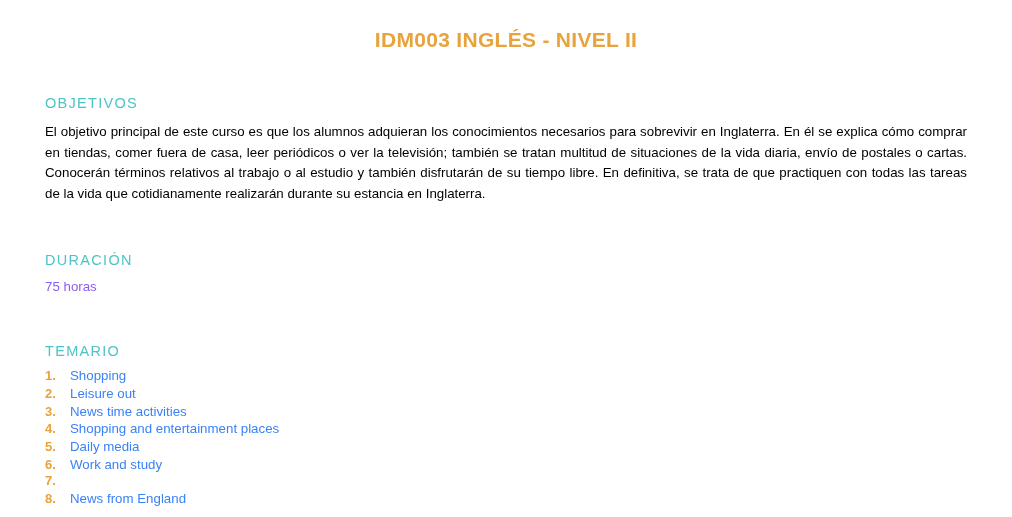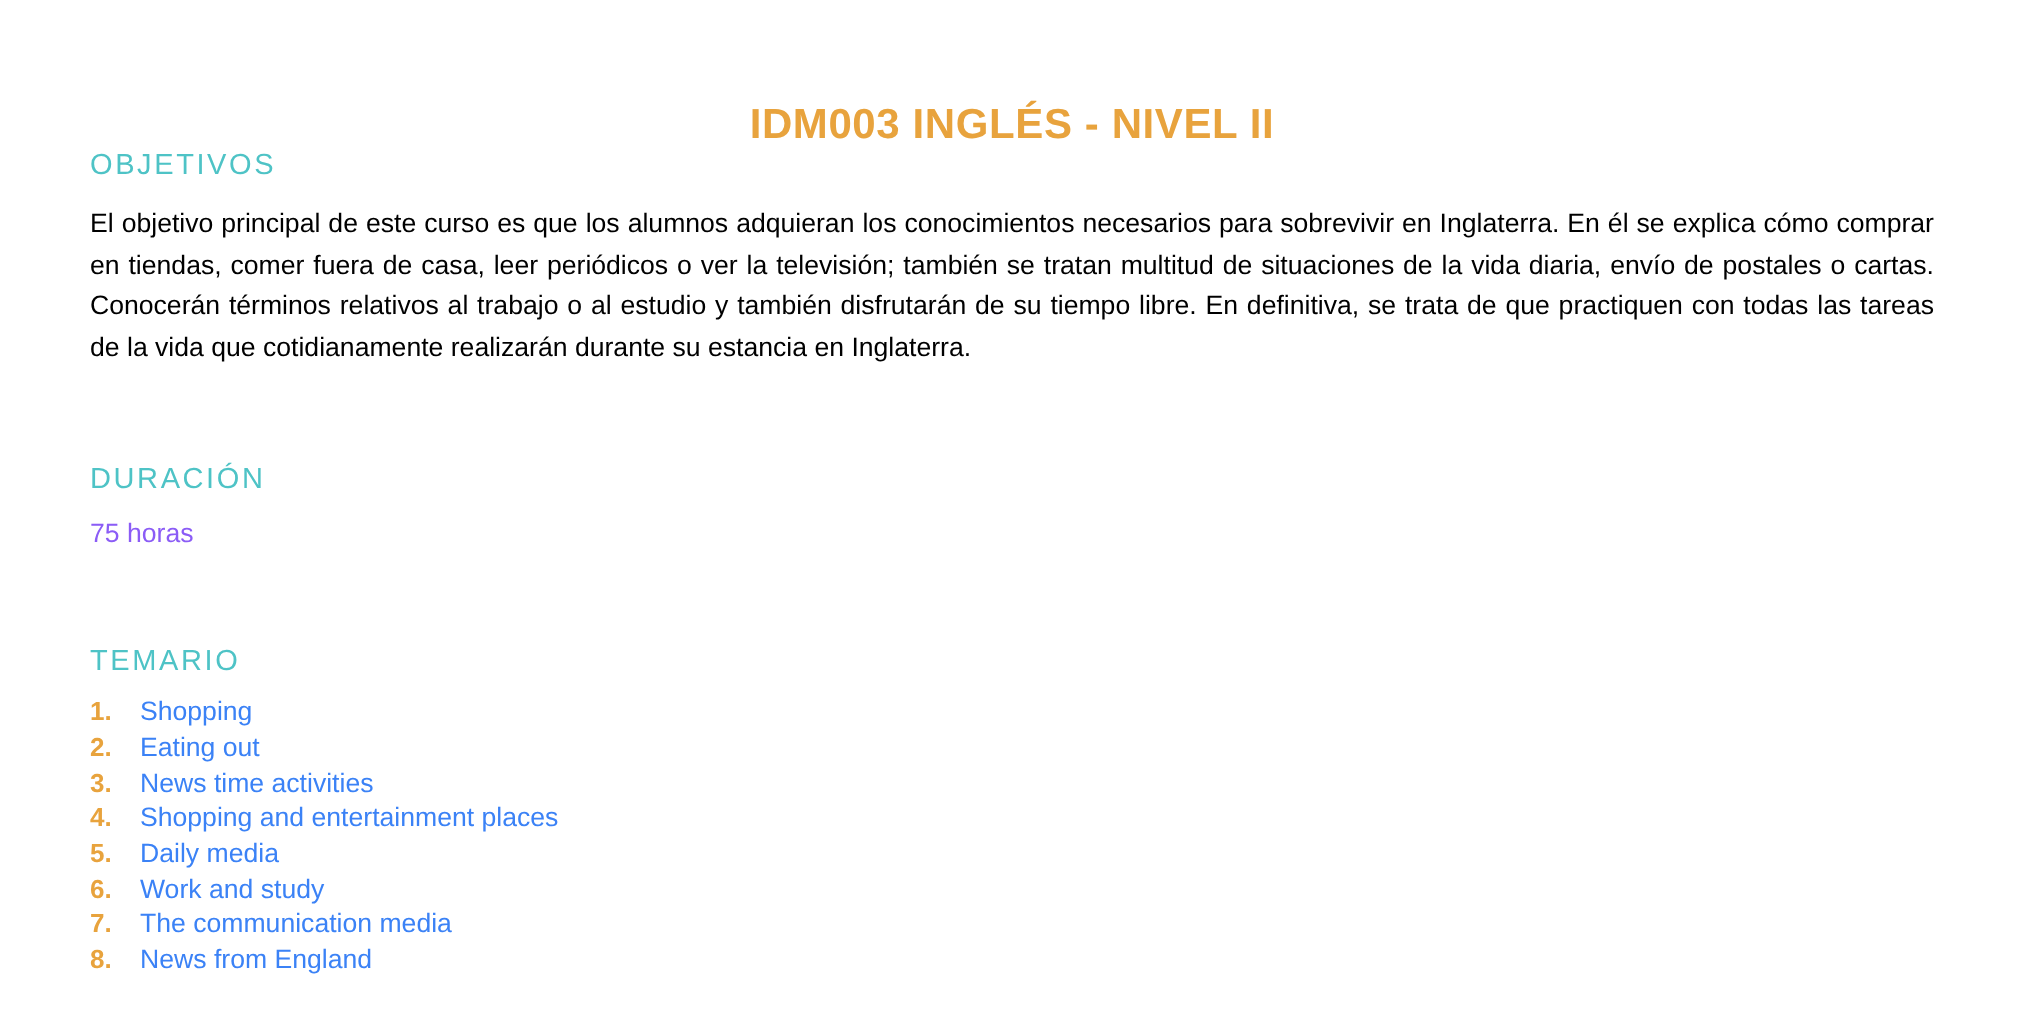--- a/index.html
+++ b/index.html
@@ -20,37 +20,38 @@
     height: 517px;
     box-sizing: border-box;
   }
   .course-title {
     text-align: center;
     color: #e8a33d;
     font-size: 21px;
     font-weight: bold;
     letter-spacing: 0.3px;
     margin: 0;
-    padding-top: 51px;
+    padding-top: 28px;
   }
   .content {
     padding: 0 45px 0 45px;
   }
   .section {
     margin-top: 0;
   }
   .section-heading {
     color: #4ec3c6;
     font-size: 14.5px;
     font-weight: normal;
     letter-spacing: 1.3px;
     margin: 0;
     padding: 0;
   }
   .sec-objetivos {
+    margin-top: 43px;
   }
   .sec-duracion {
     margin-top: 48px;
   }
   .sec-temario {
     margin-top: 49px;
   }
   .body-text {
     font-size: 13.3px;
     line-height: 1.55;
@@ -109,41 +110,40 @@
 
     <div class="section sec-temario">
       <h2 class="section-heading">TEMARIO</h2>
       <ol class="topic-list">
         <li class="topic-item">
           <span class="topic-num">1.</span>
           <span class="topic-label">Shopping</span>
         </li>
         <li class="topic-item">
           <span class="topic-num">2.</span>
-          <span class="topic-label">Eating out</span>
+          <span class="topic-label">Leisure out</span>
         </li>
         <li class="topic-item">
           <span class="topic-num">3.</span>
           <span class="topic-label">News time activities</span>
         </li>
         <li class="topic-item">
           <span class="topic-num">4.</span>
           <span class="topic-label">Shopping and entertainment places</span>
         </li>
         <li class="topic-item">
           <span class="topic-num">5.</span>
           <span class="topic-label">Daily media</span>
         </li>
         <li class="topic-item">
           <span class="topic-num">6.</span>
           <span class="topic-label">Work and study</span>
         </li>
         <li class="topic-item">
           <span class="topic-num">7.</span>
-          <span class="topic-label">The communication media</span>
         </li>
         <li class="topic-item">
           <span class="topic-num">8.</span>
           <span class="topic-label">News from England</span>
         </li>
       </ol>
     </div>
 
   </div>
 </div>

